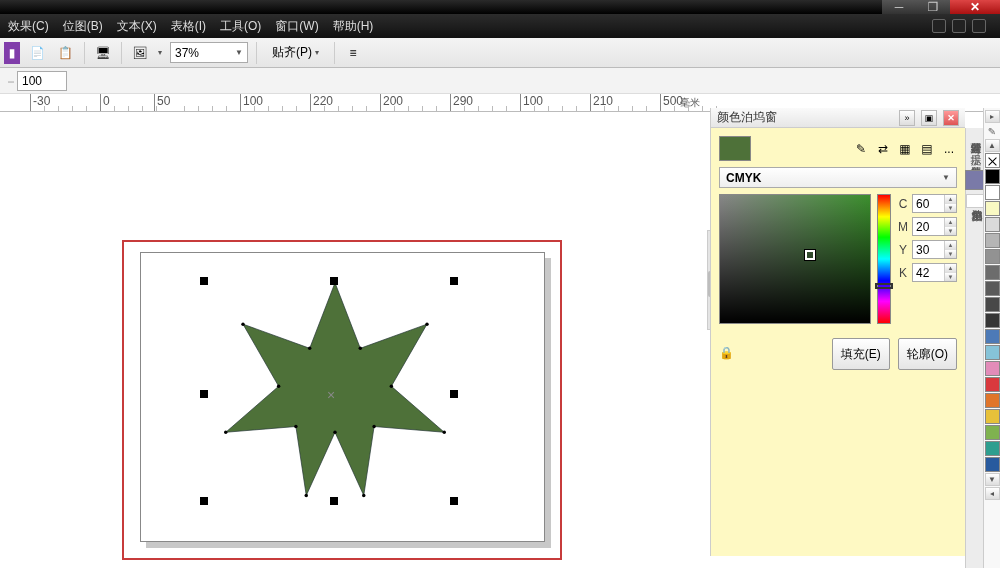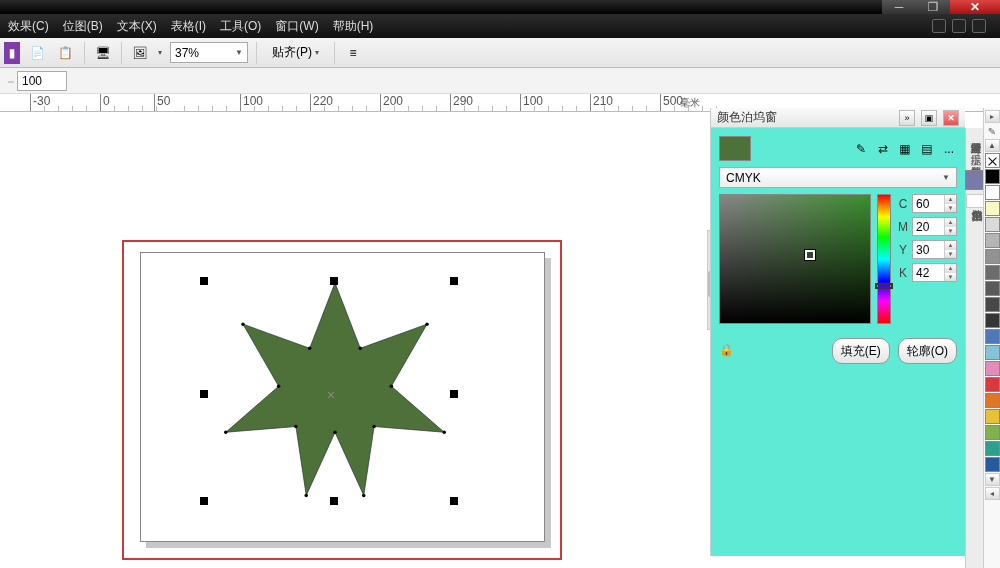--- a/index.html
+++ b/index.html
@@ -43,48 +43,48 @@
 .sel-box { position:absolute; left:122px; top:128px; width:440px; height:320px; border:2px solid #c73b3b; }
 .handle { position:absolute; width:8px; height:8px; background:#000; }
 .handle.tl{left:200px; top:165px;} .handle.tm{left:330px; top:165px;} .handle.tr{left:450px; top:165px;}
 .handle.ml{left:200px; top:278px;} .handle.mr{left:450px; top:278px;}
 .handle.bl{left:200px; top:385px;} .handle.bm{left:330px; top:385px;} .handle.br{left:450px; top:385px;}
 .center-x { position:absolute; left:327px; top:275px; color:#888; font-size:14px; }
 
 .star-shape { position:absolute; left:220px; top:165px; width:230px; height:230px; }
 
 
-.docker { position:absolute; right:35px; top:108px; width:255px; bottom:12px; background:#5eead4; border-left:1px solid #ccc; }
+.docker { position:absolute; right:35px; top:108px; width:255px; bottom:12px; background:#fef9c3; border-left:1px solid #ccc; }
 .docker-hdr { height:20px; background:linear-gradient(#fafafa,#e6e6e6); border-bottom:1px solid #ccc; display:flex; align-items:center; padding:0 6px; gap:6px; }
 .docker-hdr .title { color:#333; flex:1; }
 .docker-hdr .dbtn { width:16px; height:16px; border:1px solid #bbb; background:linear-gradient(#fff,#ddd); display:flex; align-items:center; justify-content:center; font-size:9px; }
 .docker-hdr .dbtn.red { background:linear-gradient(#f99,#d55); color:#fff; font-weight:bold; }
 .docker-body { padding:8px; }
 .swatch-row { display:flex; align-items:center; gap:6px; margin-bottom:6px; }
 .main-swatch { width:32px; height:25px; background:#4e7139; border:1px solid #888; }
 .tool-icons { margin-left:auto; display:flex; gap:6px; }
 .mini-ic { width:16px; height:16px; display:flex; align-items:center; justify-content:center; }
-.model-select { width: 100%; height: 21px; border:1px solid #aaa; background:linear-gradient(#fff,#eee); display:flex; align-items:center; justify-content:space-between; padding:0 6px; margin-bottom:6px; }
+.model-select { width: 100%; height: 21px; border:1px solid #aaa; background:linear-gradient(#fff,#eee); display:flex; align-items:center; justify-content:space-between; padding:0 6px; margin-bottom:6px;font-weight:bold; }
 .picker-row { display:flex; gap:6px; }
 .color-field { position:relative; flex:1; height:130px; border:1px solid #888;
   background:
     linear-gradient(to bottom, rgba(0,0,0,0), #000),
     linear-gradient(to right, #888, #3c8f2e); }
 .color-field .thumb { position:absolute; right:55px; top:55px; width:10px; height:10px; border:2px solid #fff; box-shadow:0 0 0 1px #000; }
 .hue-strip { width:14px; height:130px; border:1px solid #888; background:linear-gradient(to bottom,#f00,#ff0 17%,#0f0 33%,#0ff 50%,#00f 67%,#f0f 83%,#f00); position:relative; }
 .hue-strip .marker { position:absolute; left:-3px; right:-3px; top:88px; height:6px; border:2px solid #333; background:transparent; }
 .cmyk-inputs { width:60px; display:flex; flex-direction:column; gap:4px; }
 .cmyk-inputs .row { display:flex; align-items:center; gap:3px; }
 .cmyk-inputs .lab { width:12px; text-align:center; color:#444; }
 .cmyk-inputs .spin { flex:1; height:19px; border:1px solid #aaa; background:#fff; display:flex; align-items:center; padding:0 3px; position:relative; }
 .cmyk-inputs .spin .arrs { position:absolute; right:0; top:0; bottom:0; width:12px; border-left:1px solid #ccc; display:flex; flex-direction:column; }
 .cmyk-inputs .spin .arrs div { flex:1; display:flex; align-items:center; justify-content:center; font-size:6px; color:#666; background:linear-gradient(#fff,#ddd); }
 .lock-row { margin-top:14px; display:flex; align-items:center; gap:8px; }
 .lock-ic { width:16px; height:16px; color:#777; }
-.fo-btn { height:26px; padding:0 8px; border:1px solid #999; background:linear-gradient(#fff,#e5e5e5); border-radius:10px; display:flex; align-items:center; }
+.fo-btn { height:32px; padding:0 8px; border:1px solid #999; background:linear-gradient(#fff,#e5e5e5); border-radius:2px; display:flex; align-items:center; }
 .lock-row .spacer { flex:1; }
 .bluebox { width:20px; height:20px; border:1px solid #888; background:#7a7aa8; }
 
 
 .side-tabs { position:absolute; right:17px; top:128px; width:18px; bottom:0; background:#ececec; border-left:1px solid #ccc; }
 .vt { writing-mode:vertical-rl; font-size:11px; color:#555; padding:6px 2px; }
 .vt.active { background:#fff; border:1px solid #ccc; border-right:none; }
 .palette-strip { position:absolute; right:0; top:108px; width:17px; bottom:0; background:#f8f8f8; border-left:1px solid #ccc; display:flex; flex-direction:column; align-items:center; padding-top:2px; gap:1px; }
 .psw { width:15px; height:15px; border:1px solid #888; }
 .psw.nox { background:#fff; position:relative; }

